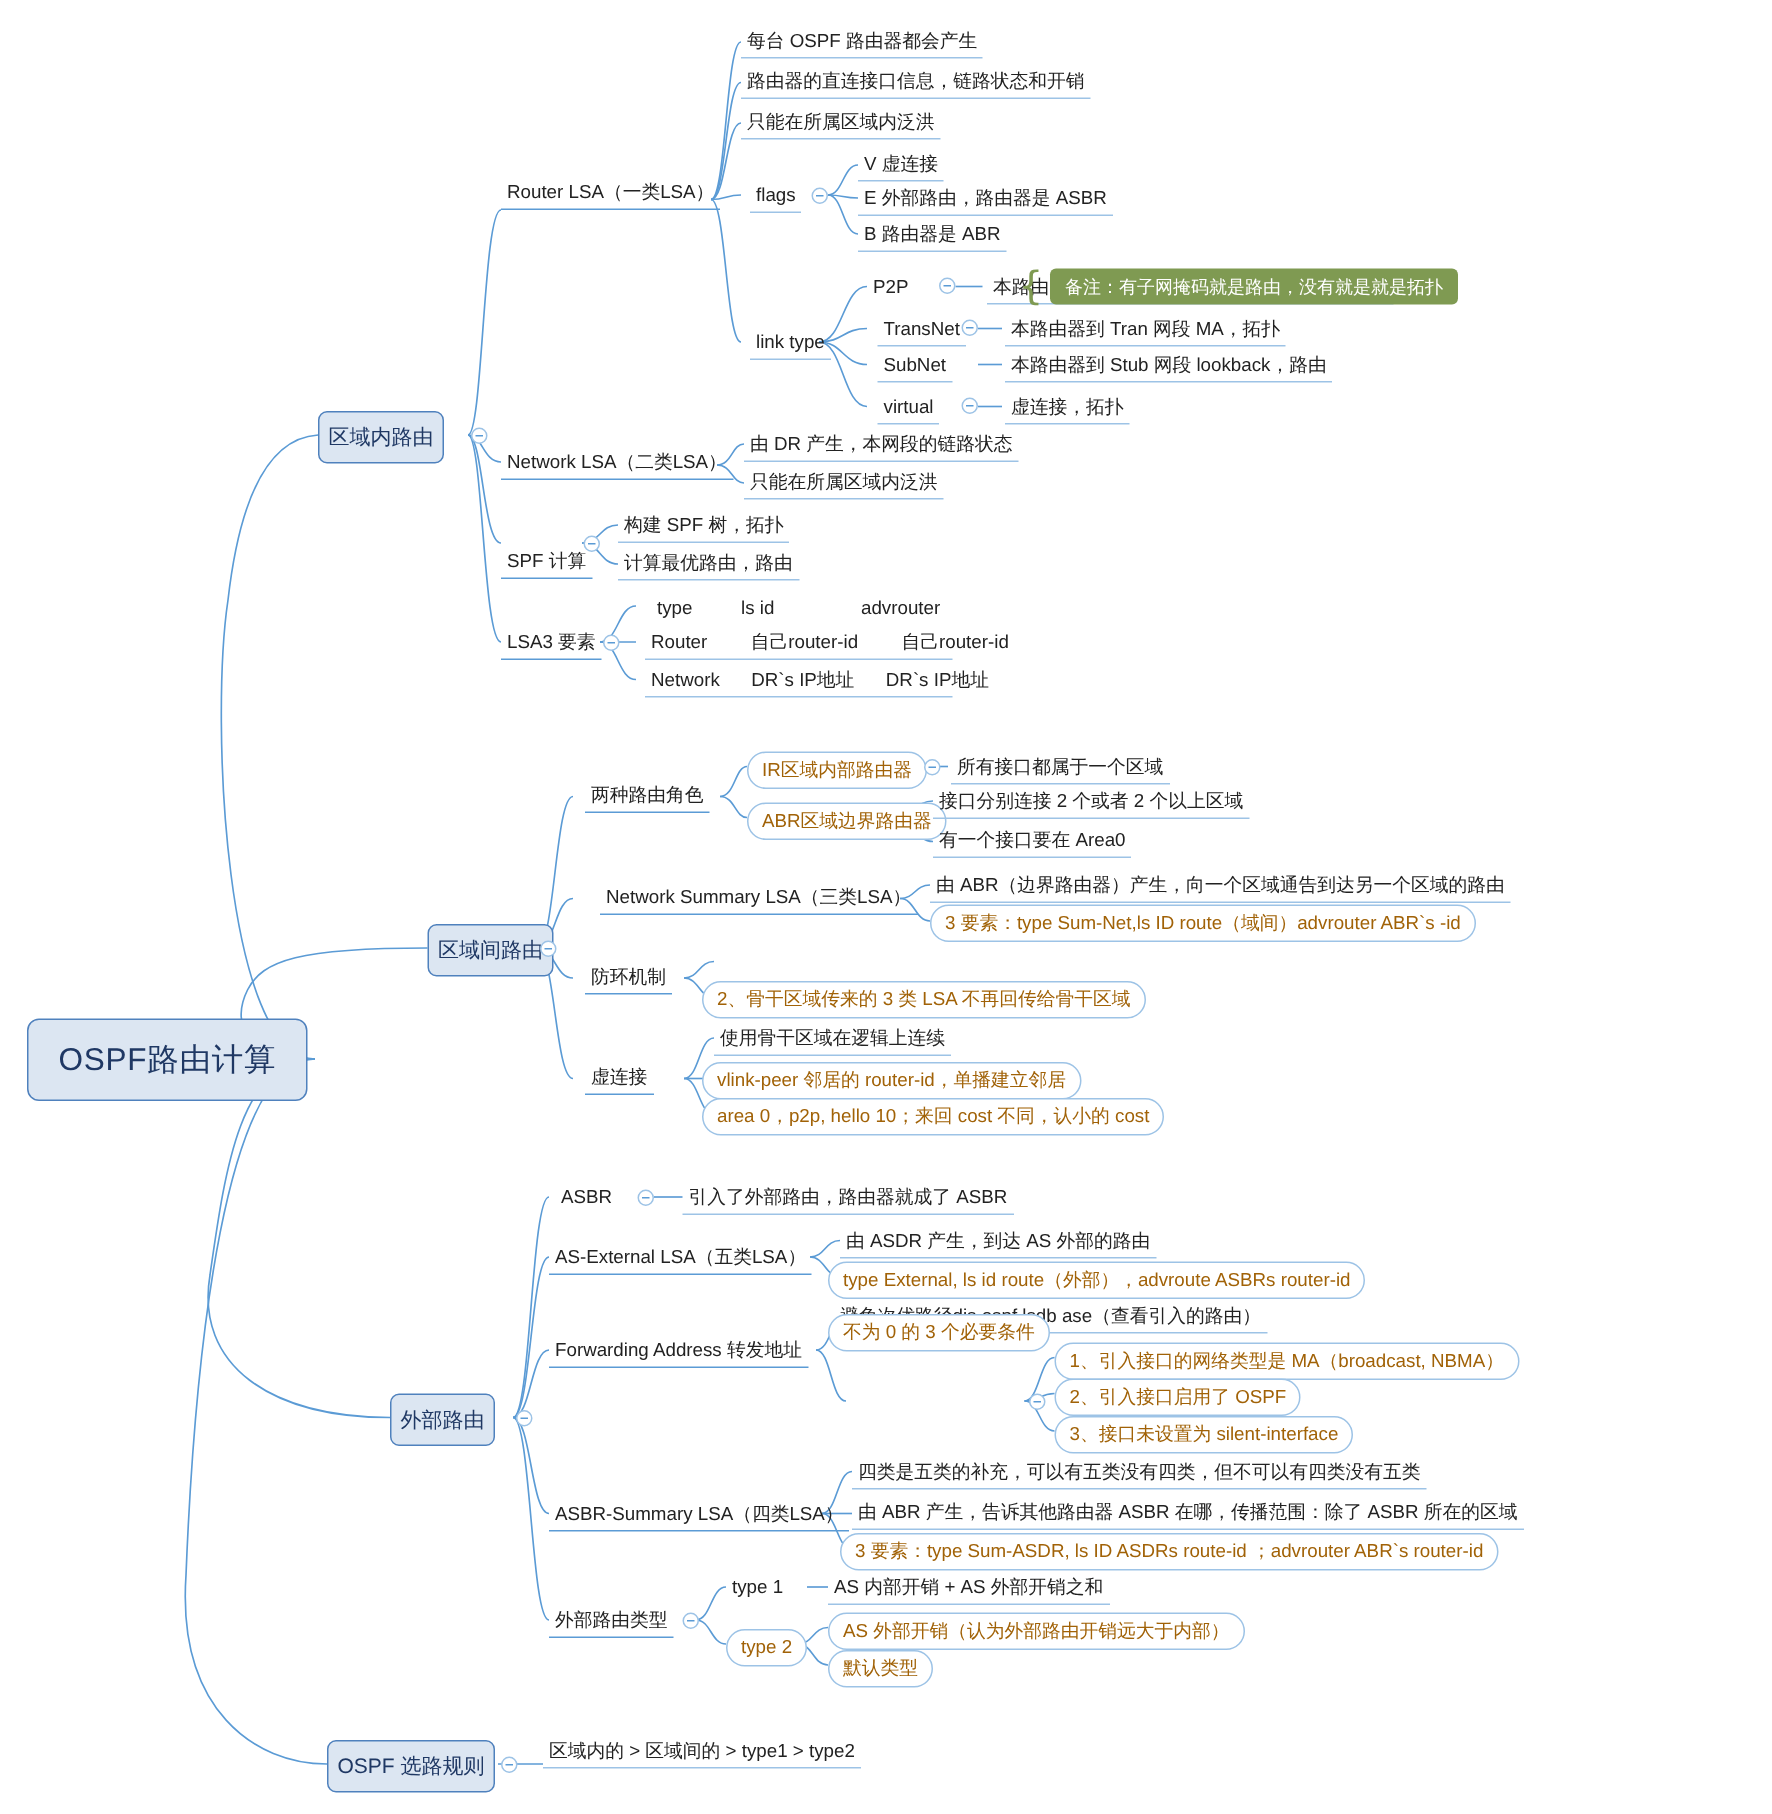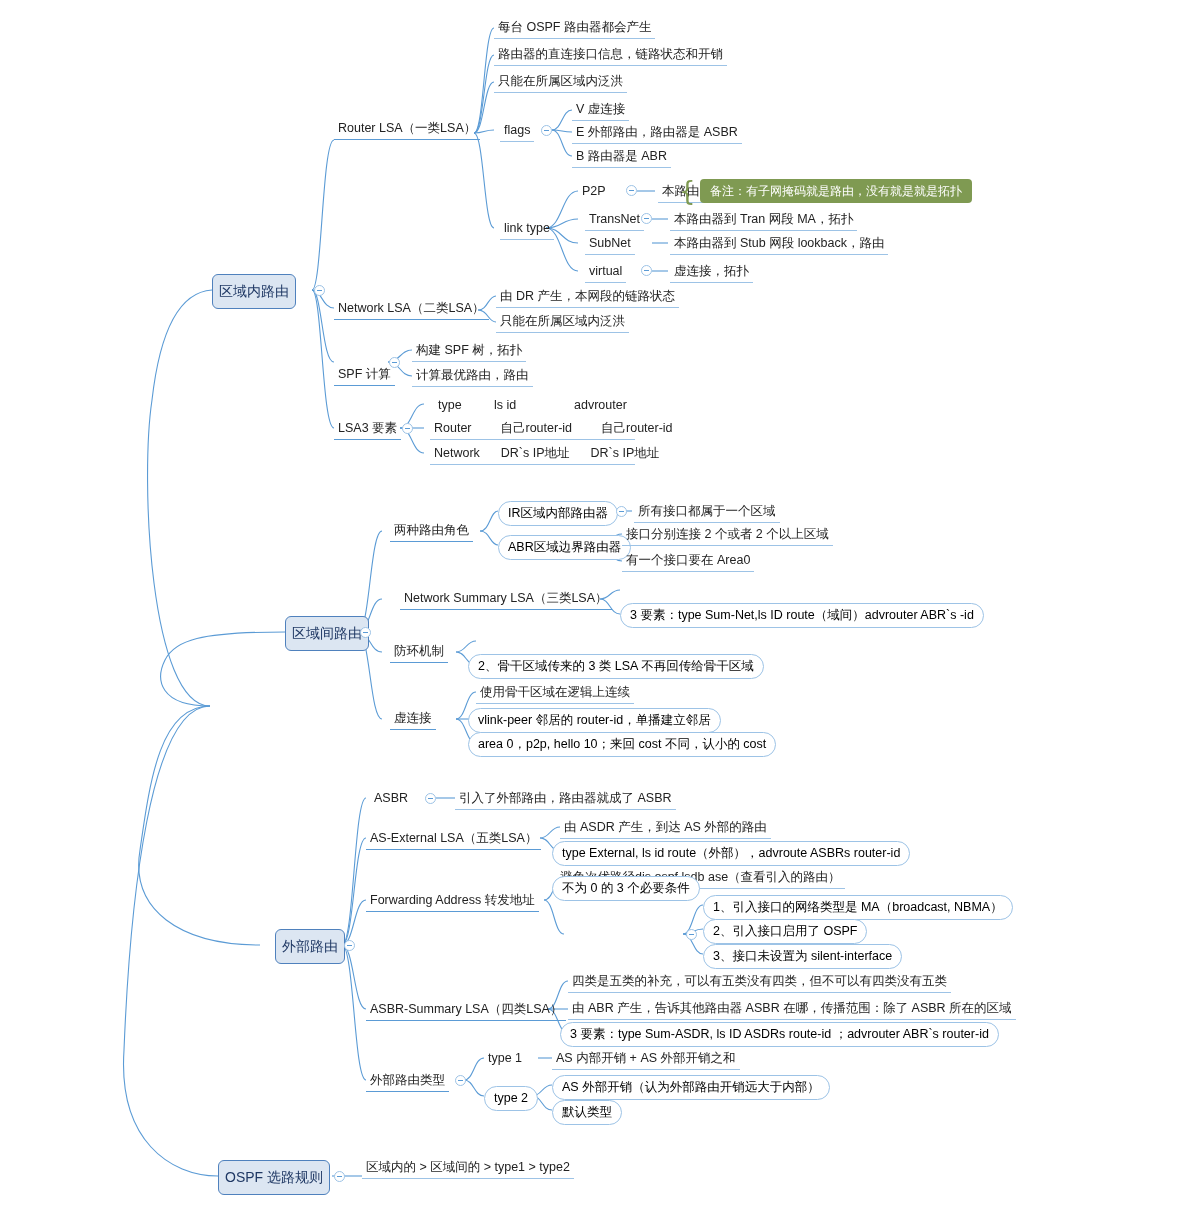--- a/index.html
+++ b/index.html
@@ -56,21 +56,21 @@
   }
   
   .lvl2 {
     color: #222;
     font-size: 12.5px;
     padding: 2px 4px 3px 4px;
     border-bottom: 1.1px solid #5b9bd5;
   }
   
   .lvl3 {
-    color: #000000;
+    color: #a16207;
     font-size: 12.5px;
     padding: 4px 9px;
     border: 1.1px solid #9dc3e6;
     border-radius: 13px;
     background: #ffffff;
   }
   
   .leaf {
     color: #222;
     font-size: 12.5px;
@@ -211,20 +211,23 @@
       <path d="M464 1080 C 474 1080, 474 1058, 484 1058"></path>
       <path d="M464 1080 C 474 1080, 474 1096, 484 1096"></path>
       <path d="M538 1058 L 552 1058"></path>
       <path d="M532 1096 C 542 1096, 542 1085, 552 1085"></path>
       <path d="M532 1096 C 542 1096, 542 1110, 552 1110"></path>
 
       <path d="M332 1176 L 362 1176"></path>
     </g>
   </svg>
 
+  <div class="node root" style="left:18px; top:679px;">
+    <span>OSPF路由计算</span>
+  </div>
 
   <div class="node lvl1" style="left:212px; top:274px;">
     <span>区域内路由</span>
   </div>
   <div class="toggle" style="left:314px; top:285px;"></div>
 
   <div class="node lvl2" style="left:334px; top:119px;">
     <span>Router LSA（一类LSA）</span>
   </div>
   <div class="node leaf" style="left:494px; top:18px;">
@@ -362,20 +365,23 @@
   <div class="node leaf" style="left:622px; top:525px;">
     <span>接口分别连接 2 个或者 2 个以上区域</span>
   </div>
   <div class="node leaf" style="left:622px; top:551px;">
     <span>有一个接口要在 Area0</span>
   </div>
 
   <div class="node lvl2" style="left:400px; top:589px;">
     <span>Network Summary LSA（三类LSA）</span>
   </div>
+  <div class="node leaf" style="left:620px; top:581px;">
+    <span>由 ABR（边界路由器）产生，向一个区域通告到达另一个区域的路由</span>
+  </div>
   <div class="node lvl3" style="left:620px; top:603px;">
     <span>3 要素：type Sum-Net,ls ID route（域间）advrouter ABR`s -id</span>
   </div>
 
   <div class="node lvl2" style="left:390px; top:642px;">
     <span>防环机制</span>
   </div>
   <div class="node lvl3" style="left:468px; top:654px;">
     <span>2、骨干区域传来的 3 类 LSA 不再回传给骨干区域</span>
   </div>
@@ -386,21 +392,21 @@
   <div class="node leaf" style="left:476px; top:683px;">
     <span>使用骨干区域在逻辑上连续</span>
   </div>
   <div class="node lvl3" style="left:468px; top:708px;">
     <span>vlink-peer 邻居的 router-id，单播建立邻居</span>
   </div>
   <div class="node lvl3" style="left:468px; top:732px;">
     <span>area 0，p2p, hello 10；来回 cost 不同，认小的 cost</span>
   </div>
 
-  <div class="node lvl1" style="left:275px; top:929px;">
+  <div class="node lvl1" style="left:260px; top:929px;">
     <span>外部路由</span>
   </div>
   <div class="toggle" style="left:344px; top:940px;"></div>
 
   <div class="node plain" style="left:370px; top:789px;">
     <span>ASBR</span>
   </div>
   <div class="toggle" style="left:425px; top:793px;"></div>
   <div class="node leaf" style="left:455px; top:789px;">
     <span>引入了外部路由，路由器就成了 ASBR</span>

